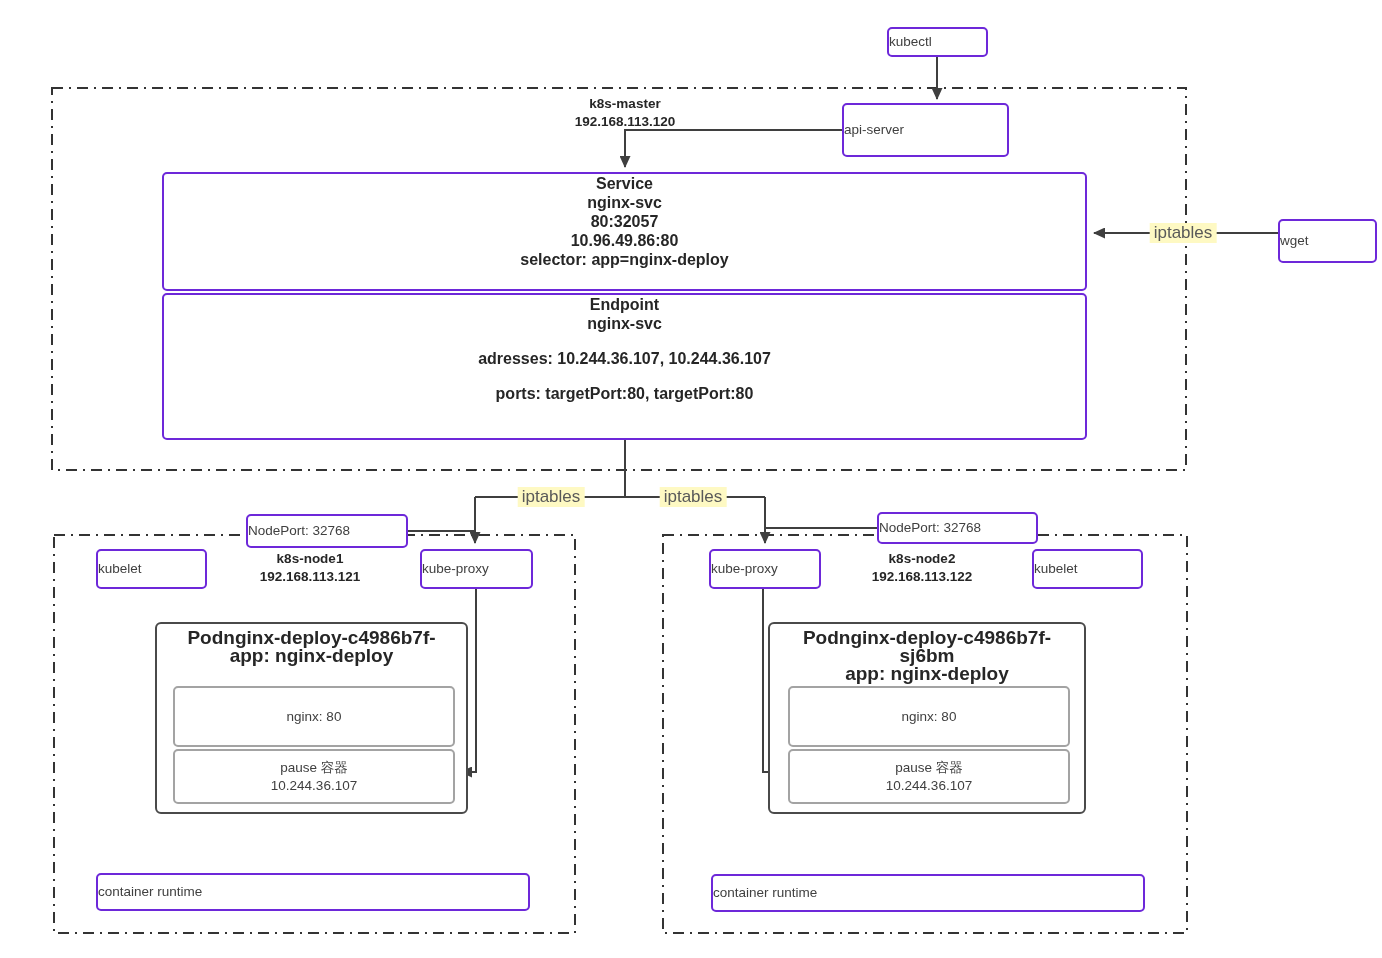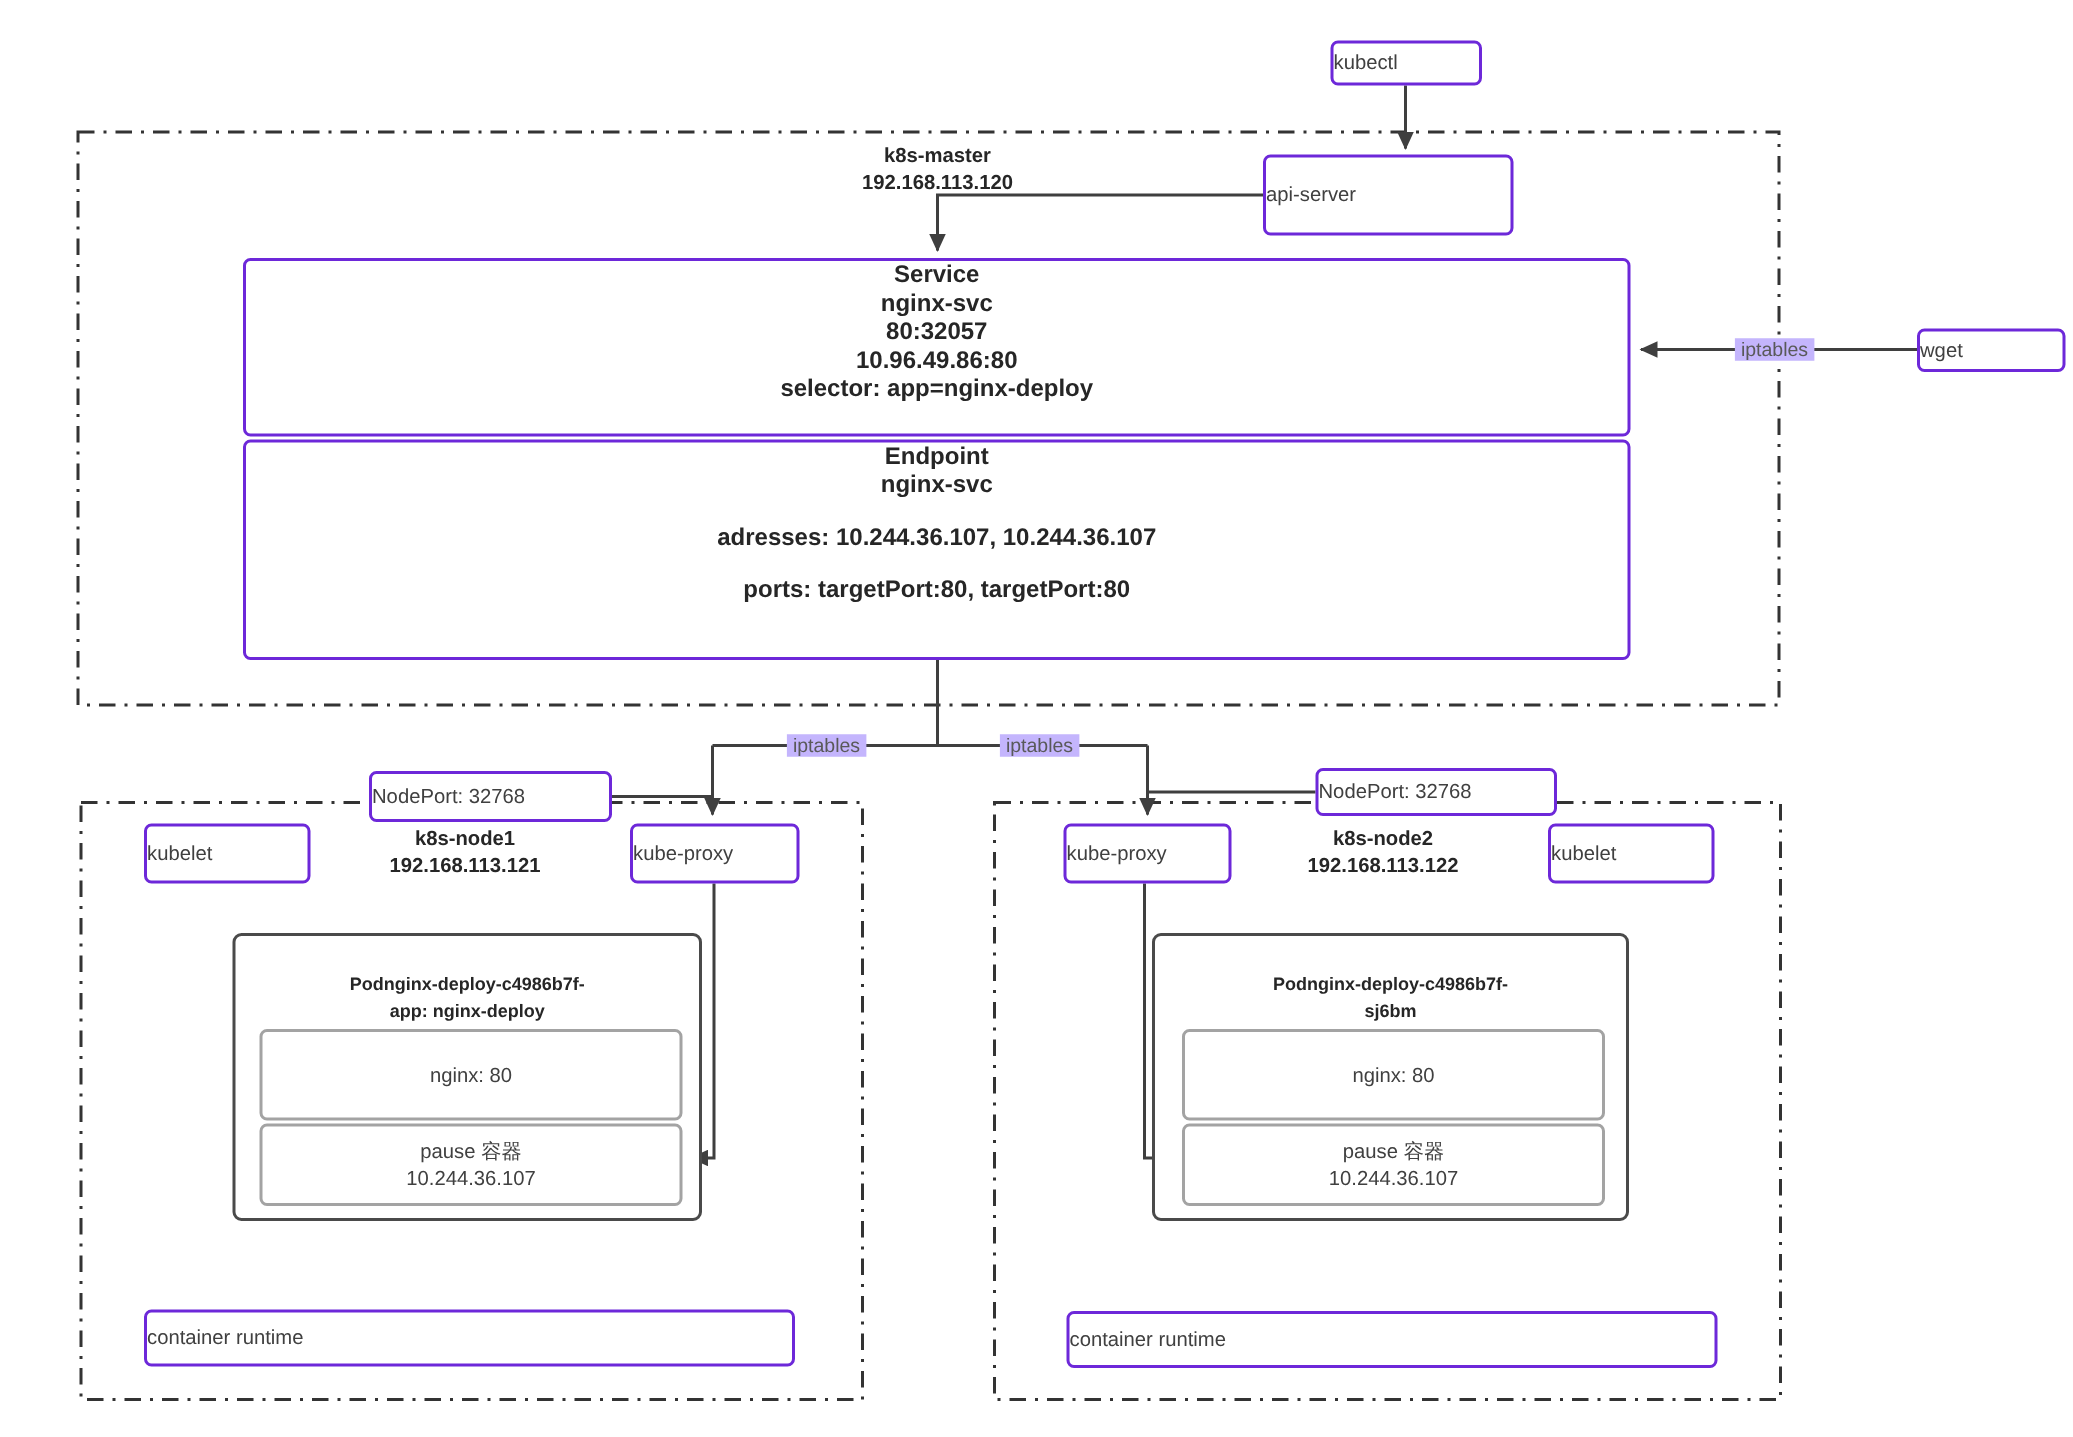--- a/index.html
+++ b/index.html
@@ -15,32 +15,32 @@
     display:flex; align-items:center; 
     font-size:13.5px; color:#404040; text-align:center; line-height:18px;
   }
   .col { flex-direction:column; }
   .freelabel {
     position:absolute; text-align:center; font-weight:bold; color:#262626;
     font-size:13.5px; line-height:18px;
   }
   .linelabel {
     position:absolute; transform:translate(-50%,-50%);
-    background:#c4b5fd; padding:0 4px; color:#595959; font-size:13px;
+    background:#fef9c3; padding:0 4px; color:#595959; font-size:17px;
     white-space:nowrap;
   }
   .svcline { font-weight:bold; color:#262626; font-size:16px; line-height:19px; }
   .gap16 { margin-top:16px; }
   .pod {
     position:absolute; box-sizing:border-box; background:#ffffff;
     border:2px solid #4a4a4a; border-radius:6px;
   }
   .pod-title {
-    padding-top:23px; text-align:center; font-weight:bold; color:#262626;
-    font-size:12px; line-height:18px;
+    padding-top:5px; text-align:center; font-weight:bold; color:#262626;
+    font-size:19px; line-height:18px;
   }
   .inner {
     position:absolute; box-sizing:border-box; background:#ffffff;
     border:2px solid #a3a3a3; border-radius:5px;
     display:flex; flex-direction:column; align-items:center; justify-content:center;
     font-size:13.5px; color:#404040; line-height:18px; text-align:center;
   }
 </style>
 </head>
 <body>
@@ -76,21 +76,21 @@
   </svg>
 
   <div class="box" style="left:887px; top:27px; width:101px; height:30px;">
     <span>kubectl</span>
   </div>
 
   <div class="box" style="left:842px; top:103px; width:167px; height:54px;">
     <span>api-server</span>
   </div>
 
-  <div class="box" style="left:1278px; top:219px; width:99px; height:29px;">
+  <div class="box" style="left:1278px; top:219px; width:99px; height:44px;">
     <span>wget</span>
   </div>
 
   <div class="freelabel" style="left:545px; top:95px; width:160px;">
     <div>k8s-master</div>
     <div>192.168.113.120</div>
   </div>
 
   <div class="box col" style="left:162px; top:172px; width:925px; height:119px;">
     <div class="svcline">Service</div>

